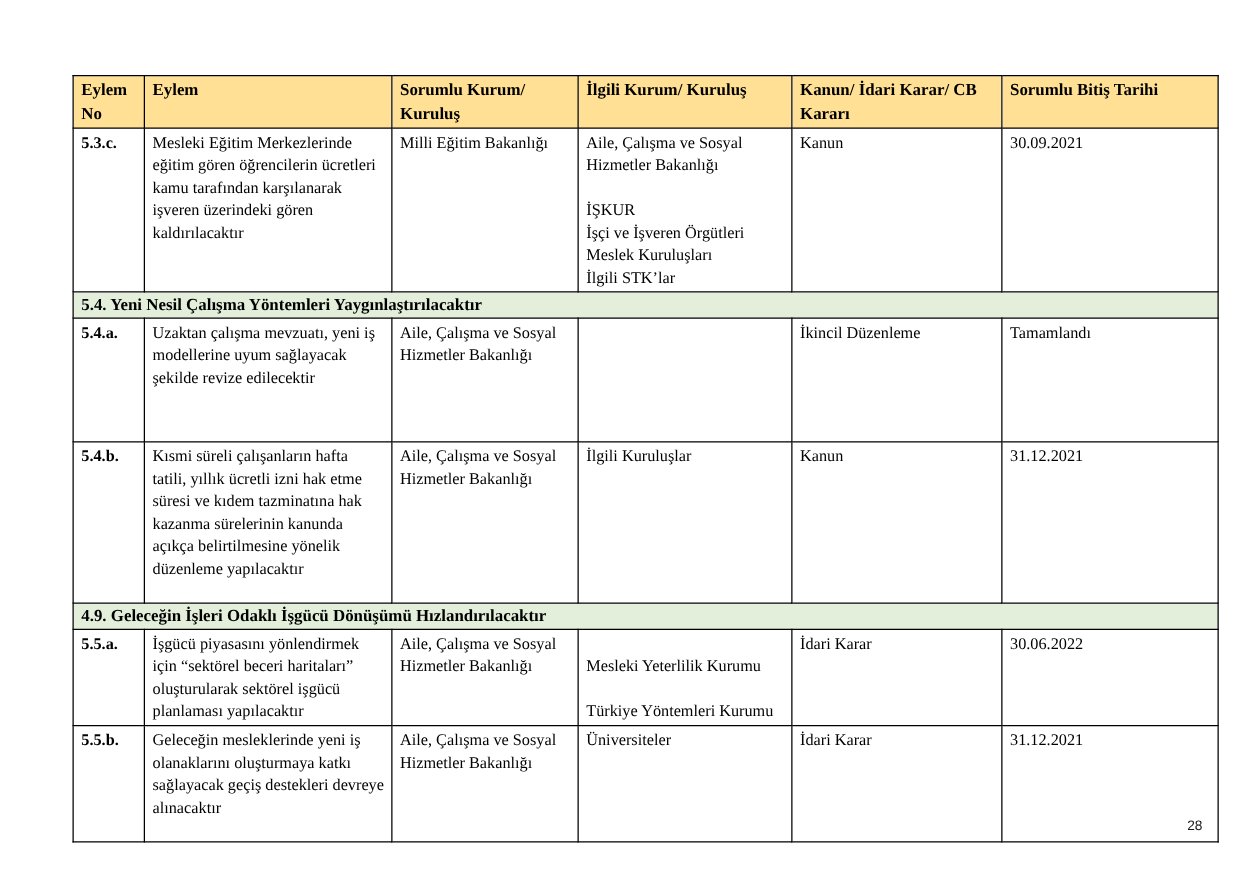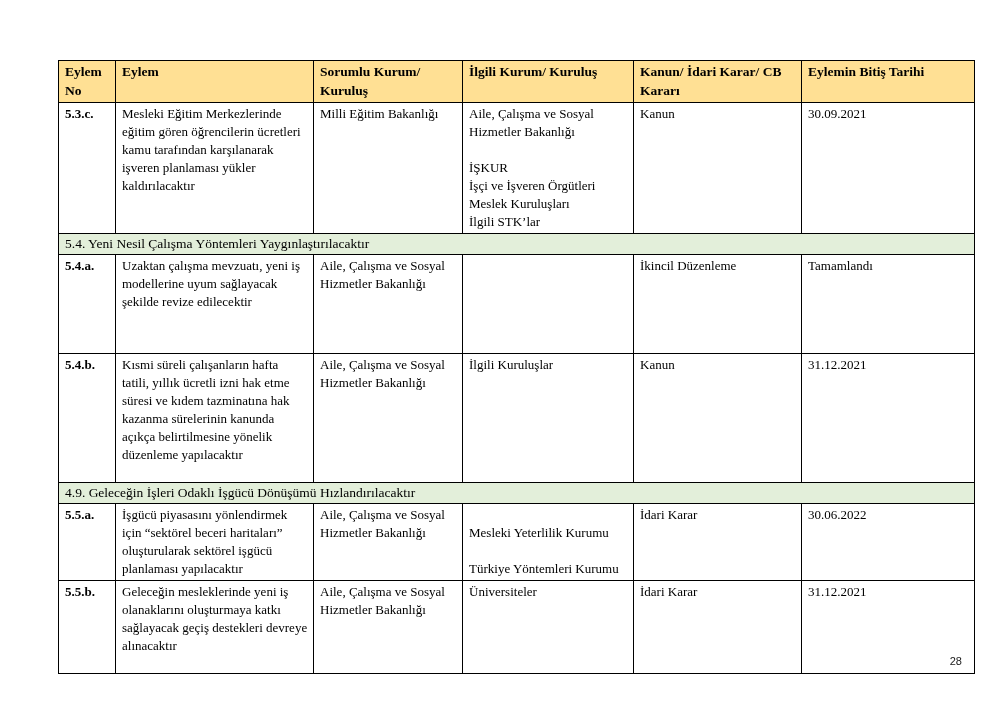--- a/index.html
+++ b/index.html
@@ -35,21 +35,21 @@
   }
   table.action-table th {
     background: #FFE094;
     font-weight: bold;
     font-size: 13.5px;
   }
   tr.header-row { height: 40px; }
   td.cell-no { font-weight: bold; margin-top: 39px; }
   td.section-cell {
     background: #E3EFDA;
-    font-weight: normal;
+    font-weight: bold;
     text-align: center;
     vertical-align: middle;
     padding: 1px 4px;
     font-size: 13.5px;
     line-height: 1.2;
     white-space: normal;
   }
   .page-number {
     position: absolute;
     right: 46px; top: 631px;
@@ -71,27 +71,27 @@
       <col style="width:168px">
       <col style="width:173px">
     </colgroup>
     <thead>
       <tr class="header-row">
           <th>Eylem No</th>
           <th>Eylem</th>
           <th>Sorumlu Kurum/ Kuruluş</th>
           <th>İlgili Kurum/ Kuruluş</th>
           <th>Kanun/ İdari Karar/ CB Kararı</th>
-          <th>Eylemin Bitiş Tarihi</th>
+          <th>Sorumlu Bitiş Tarihi</th>
         </tr>
     </thead>
     <tbody>
         <tr style="height: 109px;">
           <td class="cell-no">5.3.c.</td>
-          <td class="cell-eylem">Mesleki Eğitim Merkezlerinde eğitim gören öğrencilerin ücretleri kamu tarafından karşılanarak işveren planlaması yükler kaldırılacaktır</td>
+          <td class="cell-eylem">Mesleki Eğitim Merkezlerinde eğitim gören öğrencilerin ücretleri kamu tarafından karşılanarak işveren üzerindeki gören kaldırılacaktır</td>
           <td class="cell-sorumlu">Milli Eğitim Bakanlığı</td>
           <td class="cell-ilgili">Aile, Çalışma ve Sosyal Hizmetler Bakanlığı
 
 İŞKUR
 İşçi ve İşveren Örgütleri
 Meslek Kuruluşları
 İlgili STK’lar</td>
           <td class="cell-kanun">Kanun</td>
           <td class="cell-tarih">30.09.2021</td>
         </tr>

